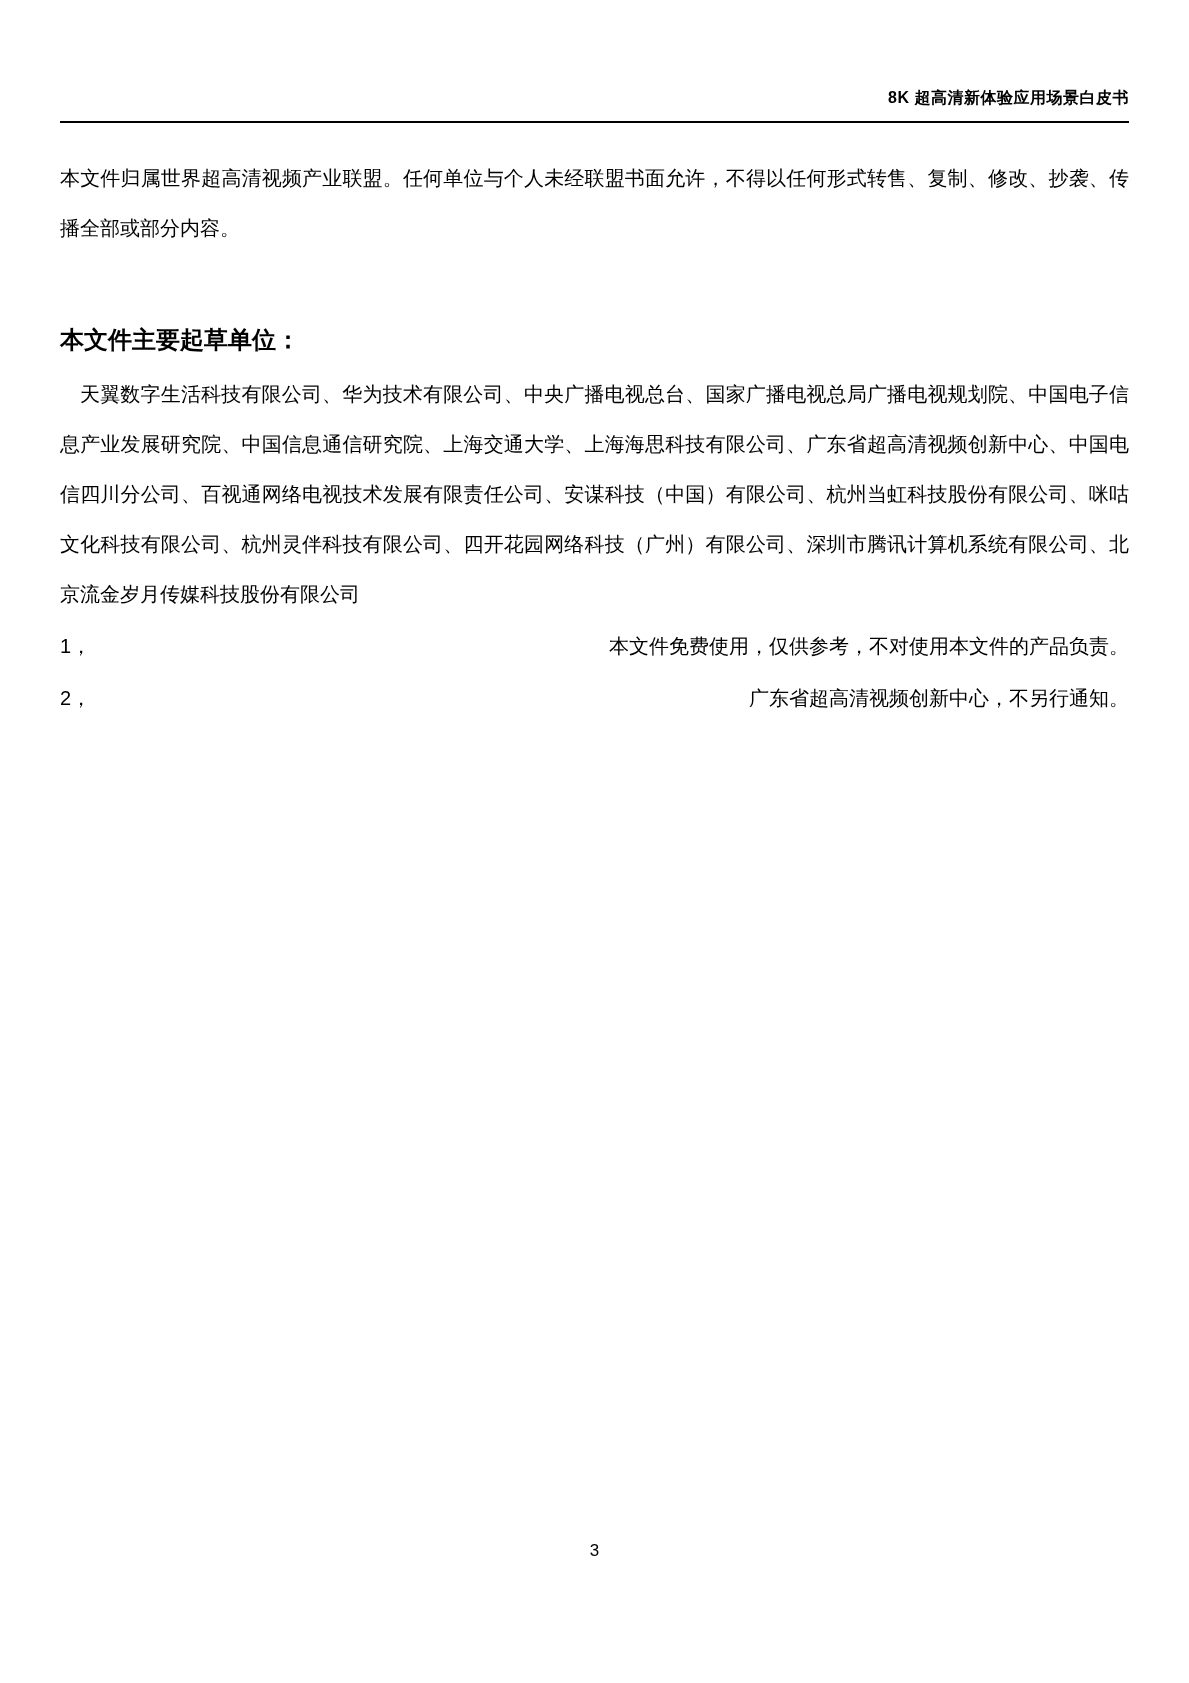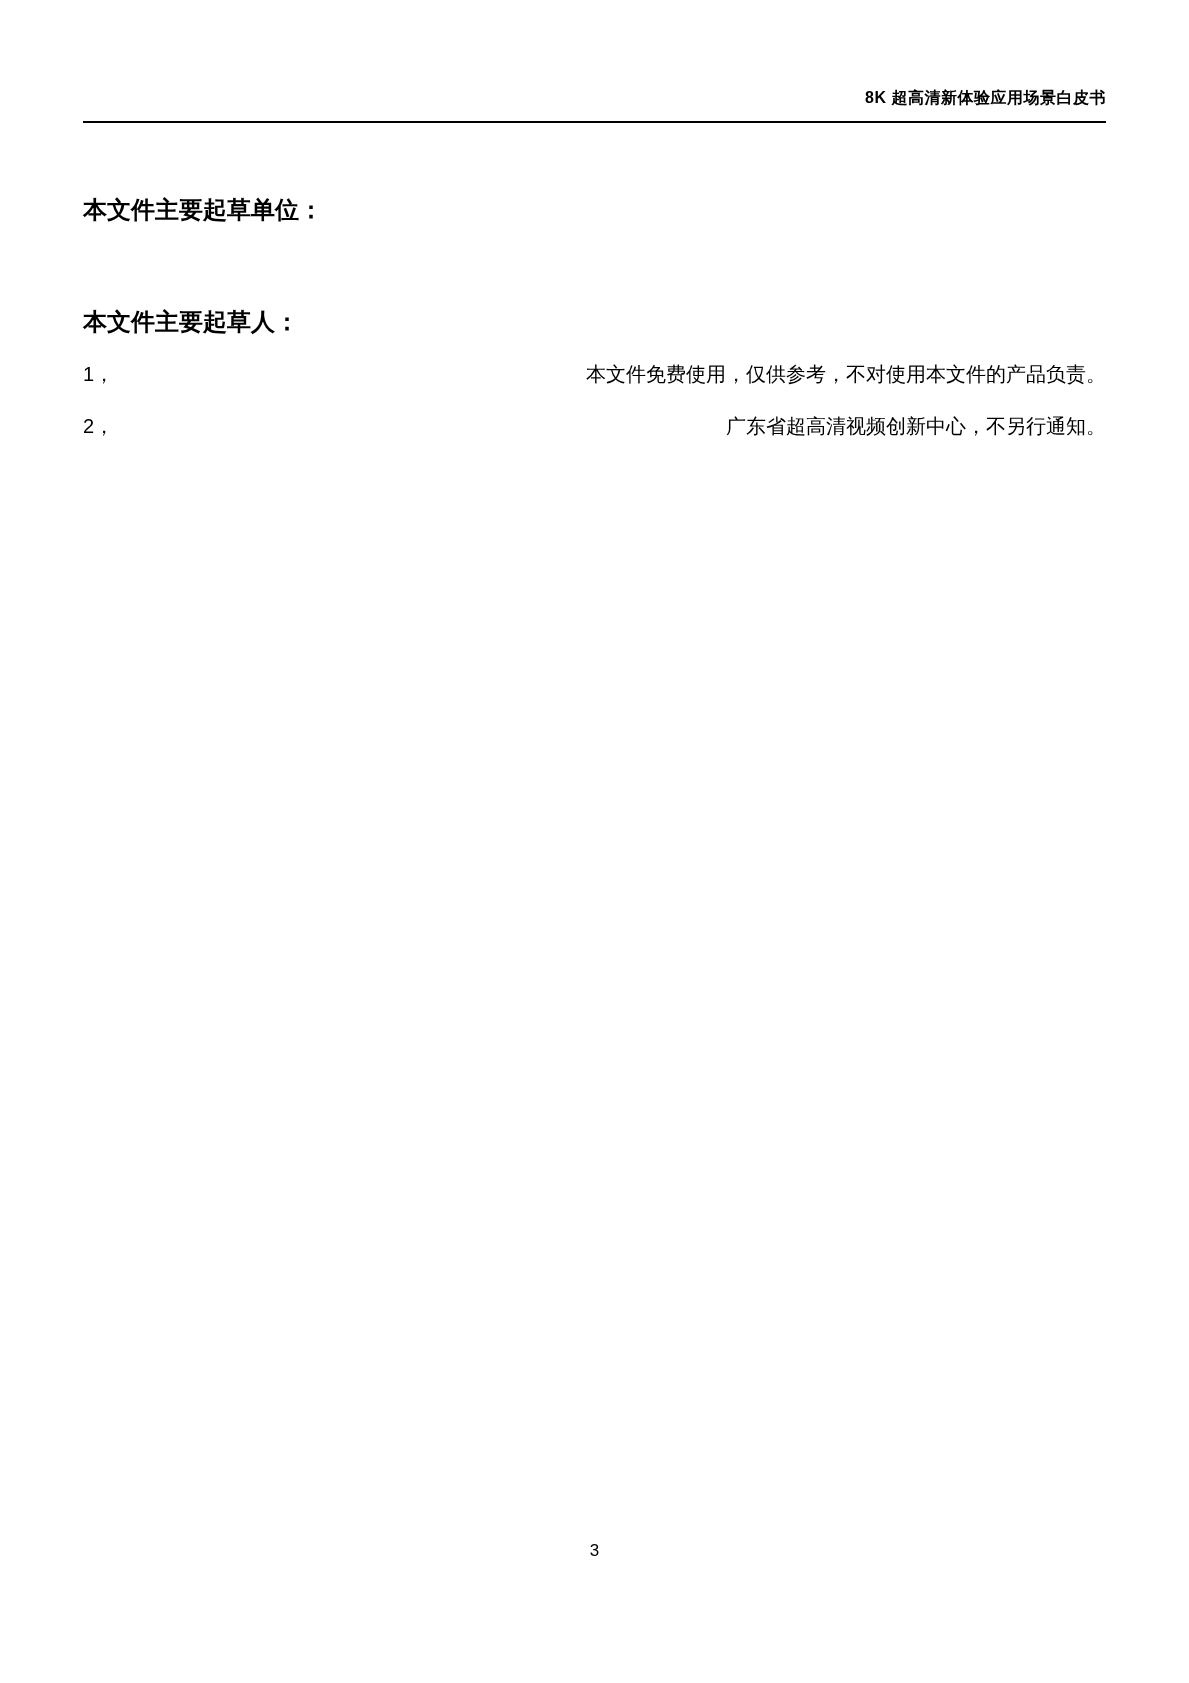--- a/index.html
+++ b/index.html
@@ -9,21 +9,21 @@
     height: 1683px;
     font-family: "Liberation Sans", "DejaVu Sans", sans-serif;
     color: #000000;
     position: relative;
     overflow: hidden;
   }
   .page {
     position: relative;
     width: 1189px;
     height: 1683px;
-    padding: 0 83px;
+    padding: 0 60px;
   }
   .doc-header {
     padding-top: 88px;
     text-align: right;
     font-size: 16px;
     font-weight: bold;
     letter-spacing: 0.5px;
   }
   .header-rule {
     border: none;
@@ -74,25 +74,26 @@
 </style>
 </head>
 <body>
 
 <div class="page">
 
   <div class="doc-header">8K 超高清新体验应用场景白皮书</div>
 
   <hr class="header-rule">
 
+  <p class="para copyright-para">本文件归属世界超高清视频产业联盟。任何单位与个人未经联盟书面允许，不得以任何形式转售、复制、修改、抄袭、传播全部或部分内容。</p>
 
   <div class="section-heading">本文件主要起草单位：</div>
 
+  <p class="para indented">天翼数字生活科技有限公司、华为技术有限公司、中央广播电视总台、国家广播电视总局广播电视规划院、中国电子信息产业发展研究院、中国信息通信研究院、上海交通大学、上海海思科技有限公司、广东省超高清视频创新中心、中国电信四川分公司、百视通网络电视技术发展有限责任公司、安谋科技（中国）有限公司、杭州当虹科技股份有限公司、咪咕文化科技有限公司、杭州灵伴科技有限公司、四开花园网络科技（广州）有限公司、深圳市腾讯计算机系统有限公司、北京流金岁月传媒科技股份有限公司</p>
 
-  <div class="section-heading">本文件主要起草人：</div>
 
 
 
   <div class="disclaimer-item">
     <span class="disclaimer-num">1，</span>
     <span class="disclaimer-text">本文件免费使用，仅供参考，不对使用本文件的产品负责。</span>
   </div>
 
   <div class="disclaimer-item">
     <span class="disclaimer-num">2，</span>

